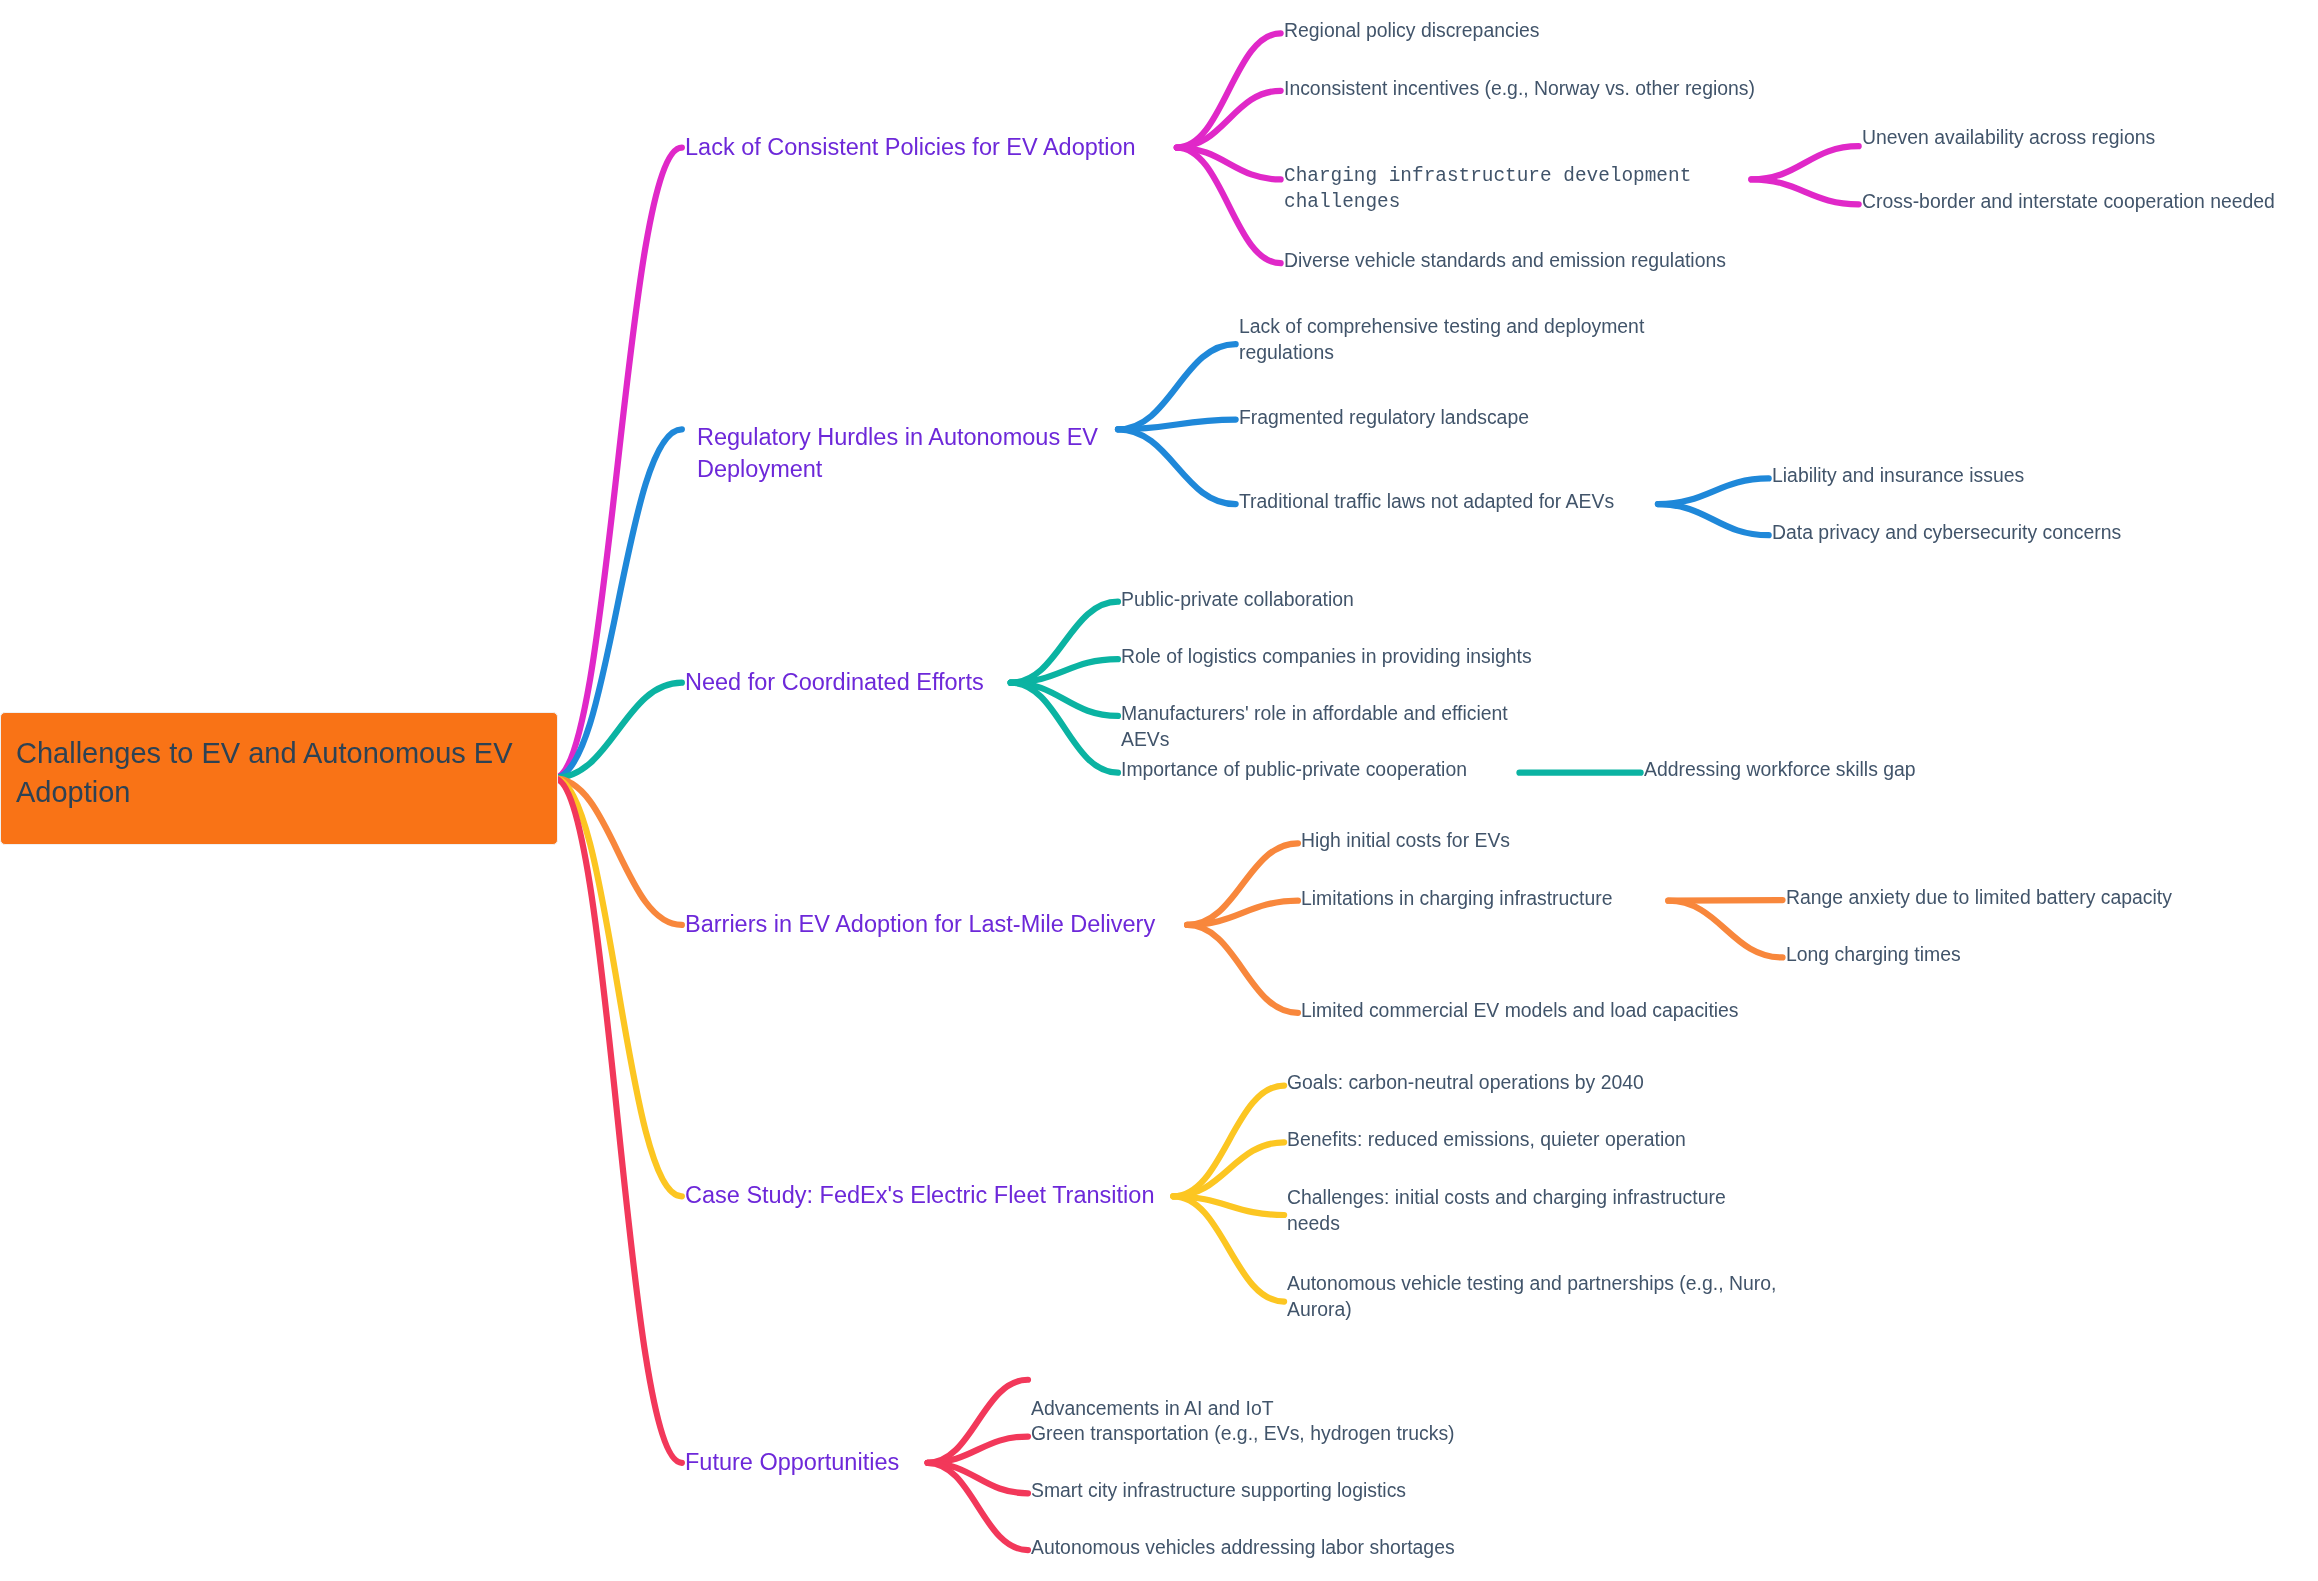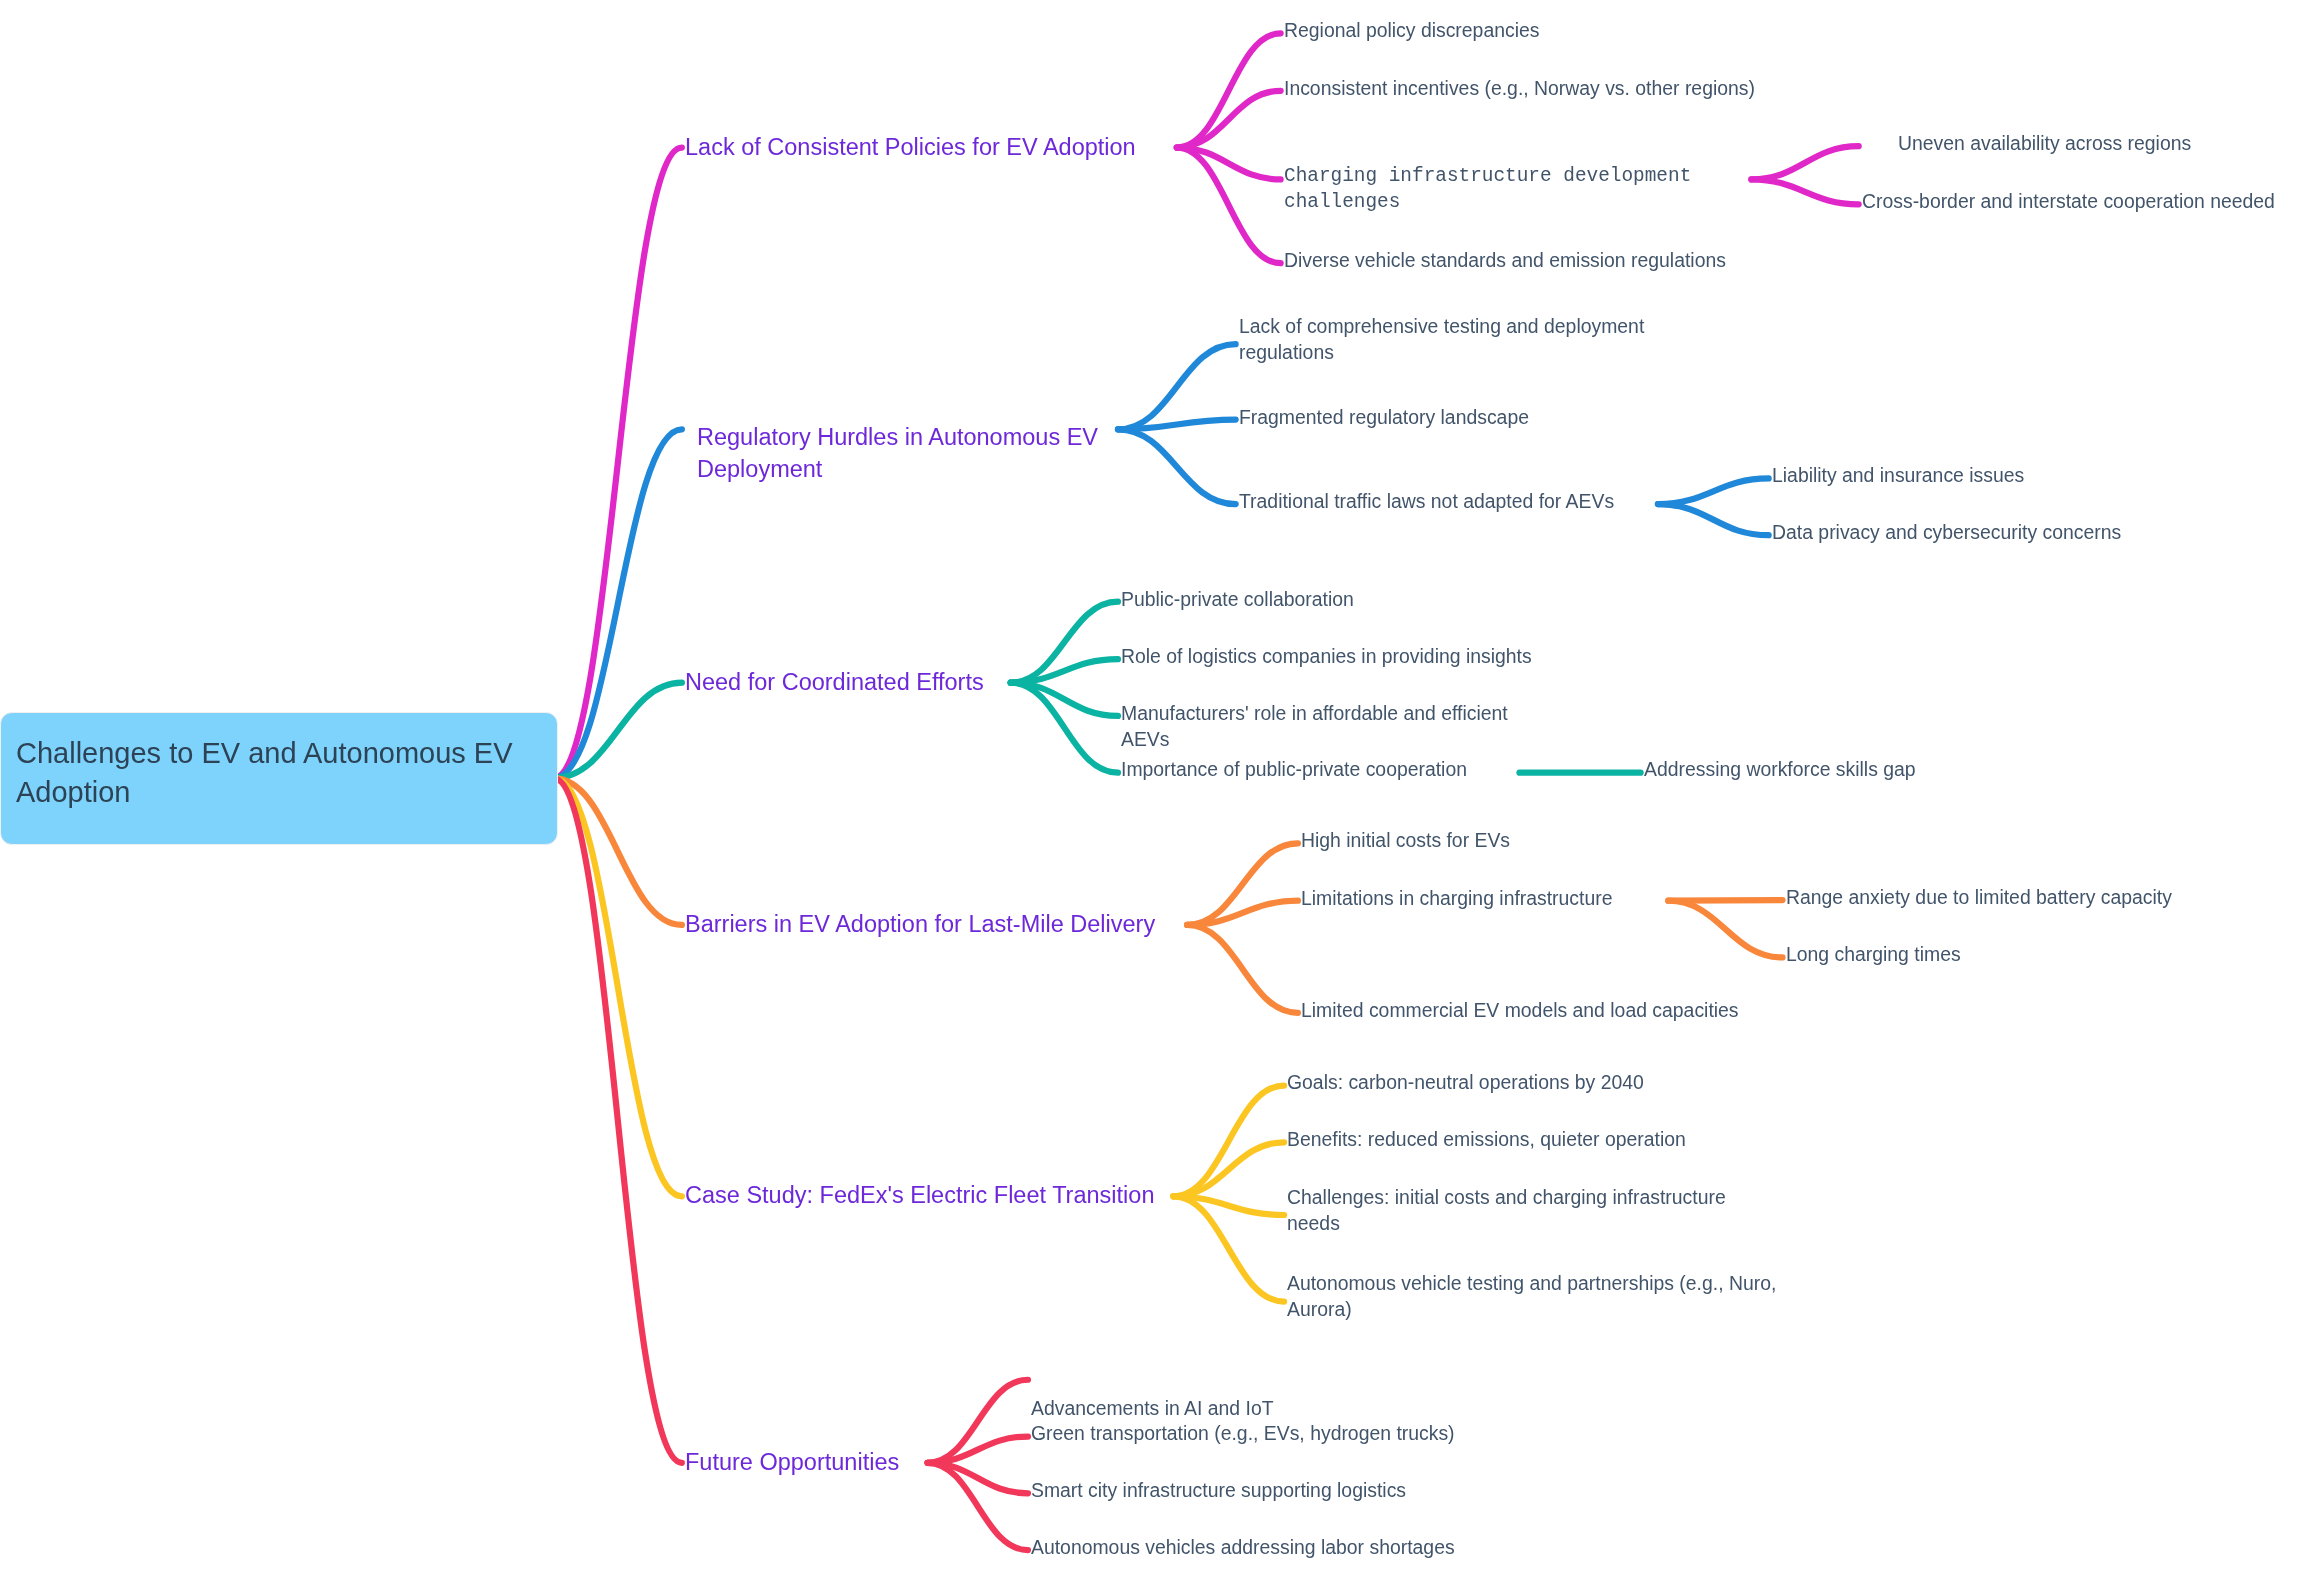--- a/index.html
+++ b/index.html
@@ -29,22 +29,22 @@
   }
   .node {
     position: absolute;
     color: #34495e;
     line-height: 1.35;
     white-space: pre-wrap;
     box-sizing: border-box;
   }
   .node-root {
     border: 1.4px solid #f0f0f0;
-    background: #7dd3fc;
-    border-radius: 12px;
+    background: #f97316;
+    border-radius: 5px;
     font-size: 29px;
     padding: 21px 19.4px 21px 15px;
     color: #2d4254;
   }
   .node-l1 {
     font-size: 23.5px;
     color: #6d28d9;
   }
   .node-l2 {
     font-size: 19.4px;
@@ -98,21 +98,21 @@
       <path d="M 1340 2113 C 1405.25 2113, 1419.75 2239, 1485 2239" stroke="#f2385a" stroke-width="9" fill="none" stroke-linecap="round"></path>
     </svg>
 
   <div class="node node-root" id="node-root" style="left: 0px; top: 712px; width: 558px; height: 133px;">Challenges to EV and Autonomous EV Adoption</div>
 
   <div id="nodes-layer">
       <div class="node node-l1" style="left: 685px; top: 132px; width: 484px;">Lack of Consistent Policies for EV Adoption</div>
       <div class="node node-l2" style="left: 1284px; top: 17.3px; width: 291px;">Regional policy discrepancies</div>
       <div class="node node-l2" style="left: 1284px; top: 75px; width: 512px;">Inconsistent incentives (e.g., Norway vs. other regions)</div>
       <div class="node node-l2" style="left: 1284px; top: 163px; width: 464px; font-family: Liberation Mono, monospace;">Charging infrastructure development challenges</div>
-      <div class="node node-l3" style="left: 1862px; top: 130px; width: 318px; margin-left: 36px;">Uneven availability across regions</div>
+      <div class="node node-l3" style="left: 1862px; top: 124px; width: 318px;">Uneven availability across regions</div>
       <div class="node node-l3" style="left: 1862px; top: 188px; width: 443px;">Cross-border and interstate cooperation needed</div>
       <div class="node node-l2" style="left: 1284px; top: 247px; width: 478px;">Diverse vehicle standards and emission regulations</div>
       <div class="node node-l1" style="left: 697px; top: 398px; width: 429px; margin-top: 24px;">Regulatory Hurdles in Autonomous EV Deployment</div>
       <div class="node node-l2" style="left: 1239px; top: 313px; width: 457px;">Lack of comprehensive testing and deployment regulations</div>
       <div class="node node-l2" style="left: 1239px; top: 404px; width: 318px;">Fragmented regulatory landscape</div>
       <div class="node node-l2" style="left: 1239px; top: 488px; width: 415px;">Traditional traffic laws not adapted for AEVs</div>
       <div class="node node-l3" style="left: 1772px; top: 462px; width: 277px;">Liability and insurance issues</div>
       <div class="node node-l3" style="left: 1772px; top: 519px; width: 388px;">Data privacy and cybersecurity concerns</div>
       <div class="node node-l1" style="left: 685px; top: 667px; width: 325px;">Need for Coordinated Efforts</div>
       <div class="node node-l2" style="left: 1121px; top: 586px; width: 263px;">Public-private collaboration</div>

